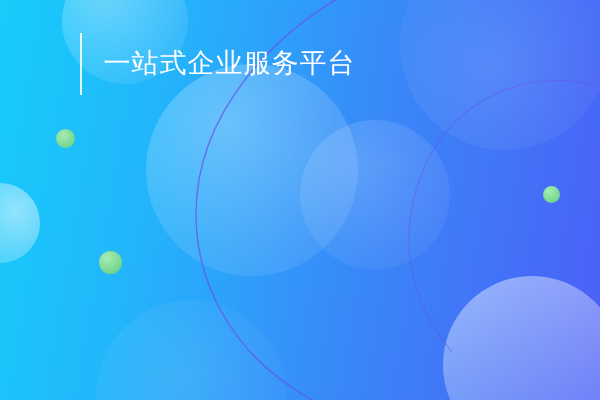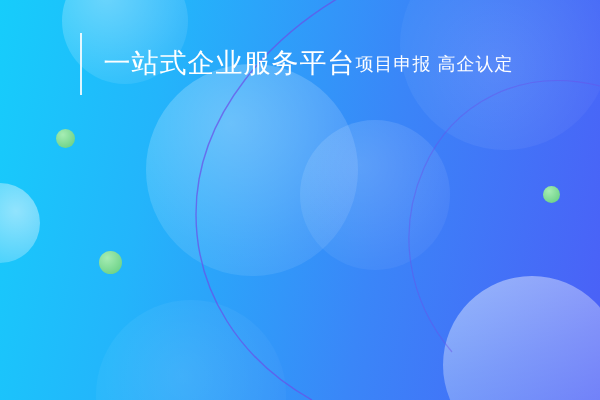--- a/index.html
+++ b/index.html
@@ -242,18 +242,17 @@
     <div class="green-dot g3"></div>
   </div>
 
   <div class="header">
 
 
     <div class="divider"></div>
 
     <div class="tagline">
       <div class="tagline-main">一站式企业服务平台</div>
-      <div class="tagline-sub">项目申报 高企认定</div>
     </div>
   </div>
 
 
 </div>
 
 </body></html>

